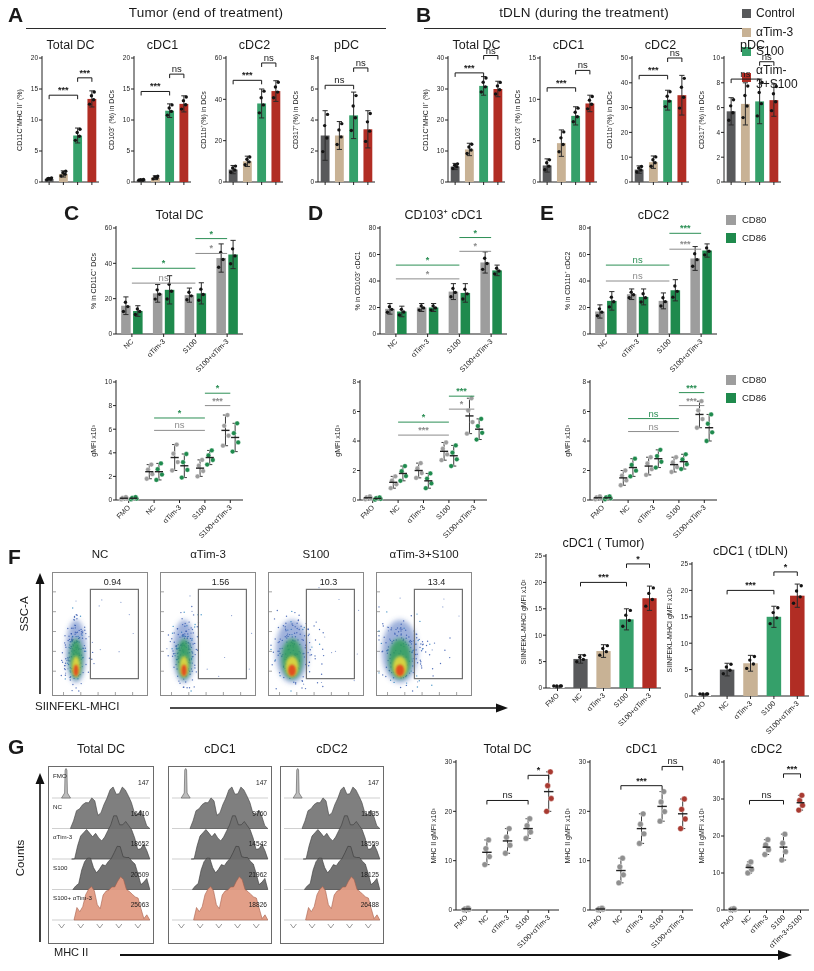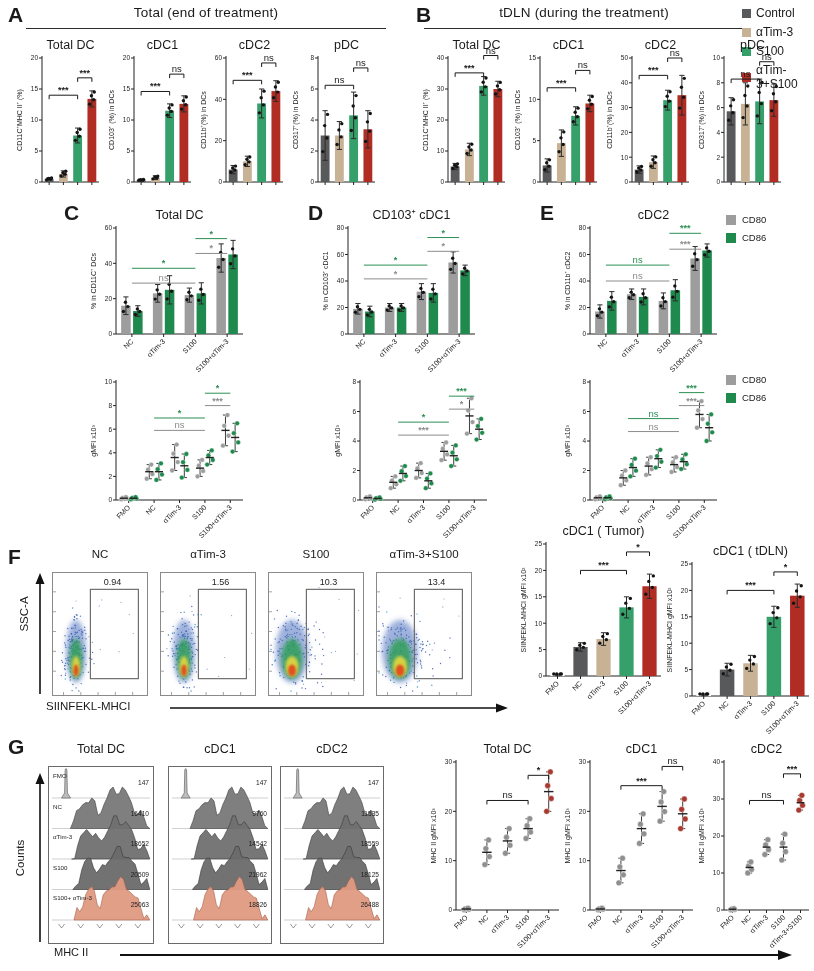--- a/index.html
+++ b/index.html
@@ -27,21 +27,21 @@
 <body>
 
 <div class="abs pletter" style="left:8px;top:4px">A</div>
 <div class="abs pletter" style="left:416px;top:4px">B</div>
 <div class="abs pletter" style="left:64px;top:202px">C</div>
 <div class="abs pletter" style="left:308px;top:202px">D</div>
 <div class="abs pletter" style="left:540px;top:202px">E</div>
 <div class="abs pletter" style="left:8px;top:546px">F</div>
 <div class="abs pletter" style="left:8px;top:736px">G</div>
 
-<div class="abs ptitle" style="left:28px;top:5px;width:356px">Total (end of treatment)</div>
+<div class="abs ptitle" style="left:28px;top:5px;width:356px">Tumor (end of treatment)</div>
 <div class="abs rule" style="left:26px;top:28px;width:360px"></div>
 
 <div class="abs ptitle" style="left:426px;top:5px;width:316px">tDLN (during the treatment)</div>
 <div class="abs rule" style="left:424px;top:28px;width:322px"></div>
 
 <div class="lg" style="left:742px;top:6px">
   <div class="row">
       <span class="sq" style="background: rgb(88, 89, 91);"></span>
       <span>Control</span>
     </div>
@@ -638,21 +638,21 @@
       <line x1="43.875" y1="77.12" x2="107.375" y2="77.12" stroke="#8c8c8c" stroke-width="1"></line>
       <text x="75.625" y="75.12" text-anchor="middle" font-size="9.5" fill="#8c8c8c" font-weight="normal">ns</text>
       <line x1="43.875" y1="62.28" x2="107.375" y2="62.28" stroke="#2c8f55" stroke-width="1"></line>
       <text x="75.625" y="60.28" text-anchor="middle" font-size="9" fill="#2c8f55" font-weight="bold">*</text>
       <line x1="107.375" y1="47.44" x2="139.125" y2="47.44" stroke="#8c8c8c" stroke-width="1"></line>
       <text x="123.25" y="45.44" text-anchor="middle" font-size="9" fill="#8c8c8c" font-weight="bold">*</text>
       <line x1="107.375" y1="32.599999999999994" x2="139.125" y2="32.599999999999994" stroke="#2c8f55" stroke-width="1"></line>
       <text x="123.25" y="30.599999999999994" text-anchor="middle" font-size="9" fill="#2c8f55" font-weight="bold">*</text>
     </svg>
   </div>
-<div class="chart" style="left:320px;top:206px;width:160px;height:172px">
+<div class="chart" style="left:352px;top:206px;width:160px;height:172px">
     <svg width="160" height="172" viewBox="0 0 160 172">
       <text x="91.5" y="13" text-anchor="middle" font-size="12.5" fill="#1a1a1a">CD103⁺ cDC1</text>
       <text text-anchor="middle" font-size="7" fill="#222" transform="translate(8,75) rotate(-90)">% in CD103⁺ cDC1</text>
       <line x1="28" y1="20" x2="28" y2="128" stroke="#222" stroke-width="1"></line>
       <line x1="28" y1="128" x2="155" y2="128" stroke="#222" stroke-width="1"></line>
       <line x1="25" y1="128" x2="28" y2="128" stroke="#222" stroke-width="1"></line>
       <text x="24" y="130.3" text-anchor="end" font-size="6.5" fill="#222">0</text>
       <line x1="25" y1="101.5" x2="28" y2="101.5" stroke="#222" stroke-width="1"></line>
       <text x="24" y="103.8" text-anchor="end" font-size="6.5" fill="#222">20</text>
       <line x1="25" y1="75" x2="28" y2="75" stroke="#222" stroke-width="1"></line>
@@ -2068,27 +2068,27 @@
       <circle cx="56.2" cy="77.9" r="0.6" fill="#3558ae" fill-opacity="0.6"></circle>
       <ellipse cx="24" cy="79.36" rx="18.000000000000004" ry="31.620000000000005" fill="#3d62b8" fill-opacity="0.5" filter="url(#bl17a)"></ellipse>
       <ellipse cx="24" cy="86.738" rx="11.520000000000003" ry="20.026" fill="#2f9e57" fill-opacity="0.85" filter="url(#bl17b)"></ellipse>
       <ellipse cx="24" cy="94.5376" rx="7.200000000000001" ry="10.540000000000001" fill="#e5d83e" fill-opacity="0.9" filter="url(#bl17c)"></ellipse>
       <ellipse cx="24" cy="98.332" rx="4.32" ry="5.902400000000001" fill="#e2491d" fill-opacity="0.95" filter="url(#bl17d)"></ellipse>
       <rect x="38.400000000000006" y="17.360000000000003" width="48" height="89.28" fill="none" stroke="#6f6f6f" stroke-width="1.2"></rect>
       <text x="60.480000000000004" y="13" text-anchor="middle" font-size="9" fill="#1c1c1c">13.4</text>
     </svg>
   </div>
 
-<div class="abs axlabel" style="left:46px;top:700px">SIINFEKL-MHCI</div>
+<div class="abs axlabel" style="left:35px;top:700px">SIINFEKL-MHCI</div>
 <svg class="abs" style="left:168px;top:702px" width="342" height="12">
   <line x1="2" y1="6" x2="330" y2="6" stroke="#111" stroke-width="1.6"></line>
   <polygon points="340,6 328,1.5 328,10.5" fill="#111"></polygon>
 </svg>
 
-<div class="chart" style="left:518px;top:522px;width:148px;height:198px">
+<div class="chart" style="left:518px;top:534px;width:148px;height:198px">
     <svg width="148" height="198" viewBox="0 0 148 198">
       <text x="85.5" y="13" text-anchor="middle" font-size="12.5" fill="#1a1a1a">cDC1 ( Tumor)</text>
       <text text-anchor="middle" font-size="7" fill="#222" transform="translate(8,88) rotate(-90)">SIINFEKL-MHCI gMFI x10²</text>
       <line x1="28" y1="20" x2="28" y2="154" stroke="#222" stroke-width="1"></line>
       <line x1="28" y1="154" x2="143" y2="154" stroke="#222" stroke-width="1"></line>
       <line x1="25" y1="154" x2="28" y2="154" stroke="#222" stroke-width="1"></line>
       <text x="24" y="156.3" text-anchor="end" font-size="6.5" fill="#222">0</text>
       <line x1="25" y1="127.6" x2="28" y2="127.6" stroke="#222" stroke-width="1"></line>
       <text x="24" y="129.9" text-anchor="end" font-size="6.5" fill="#222">5</text>
       <line x1="25" y1="101.2" x2="28" y2="101.2" stroke="#222" stroke-width="1"></line>

